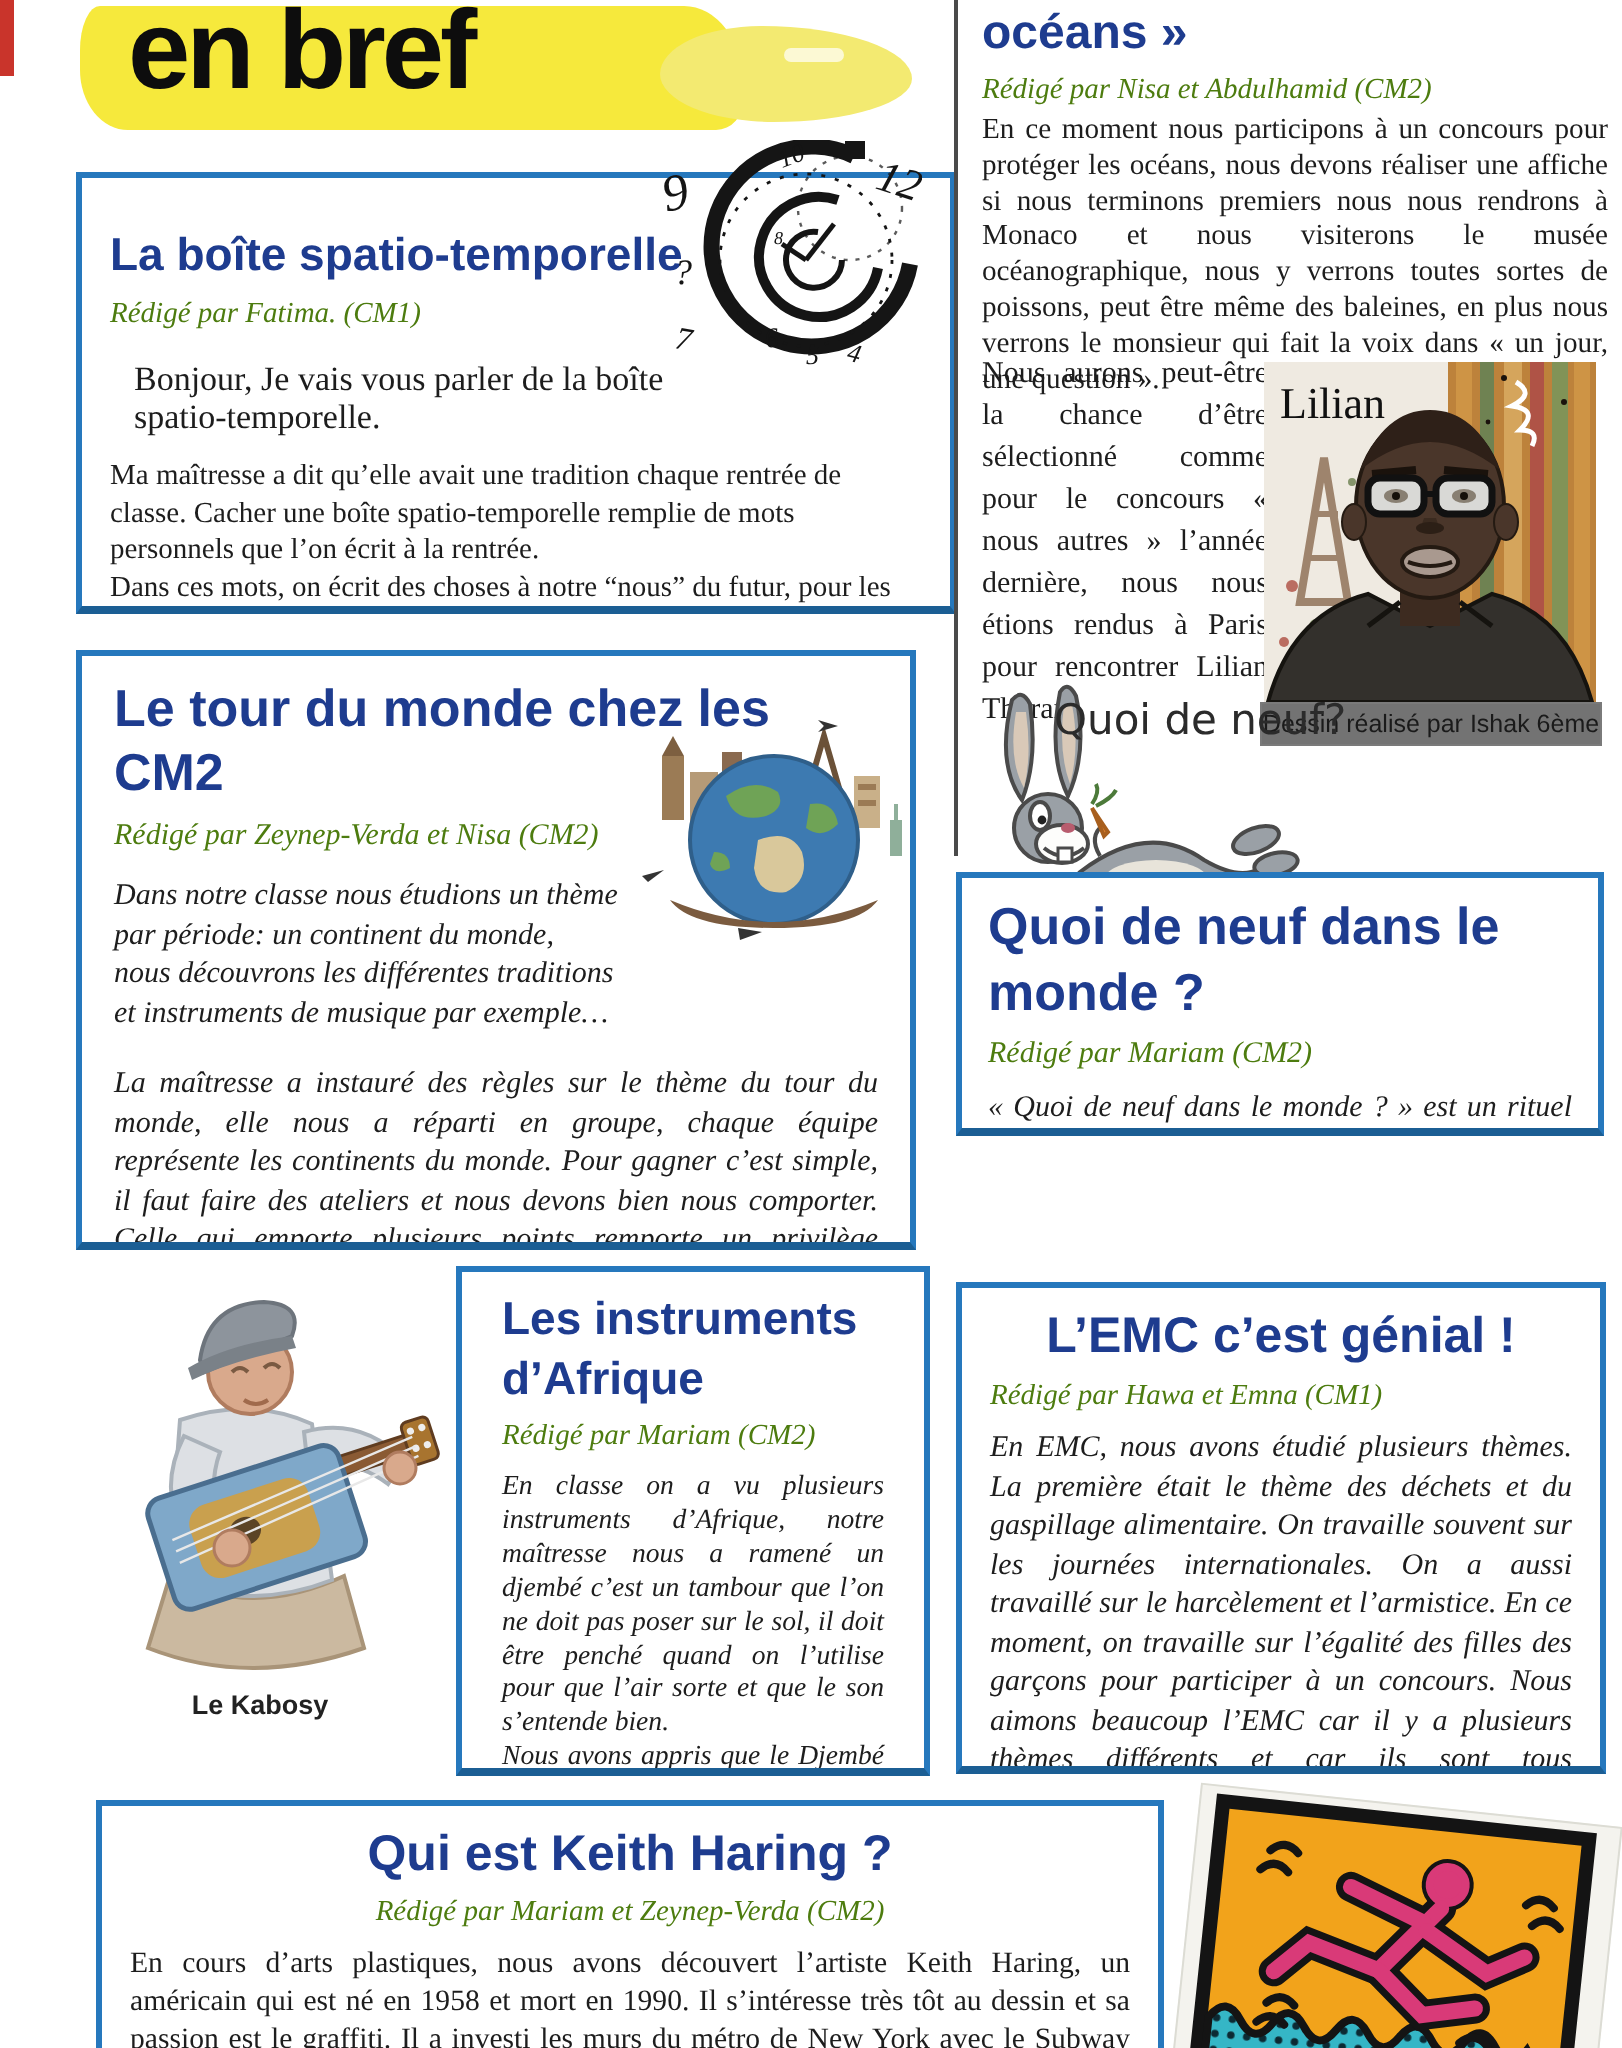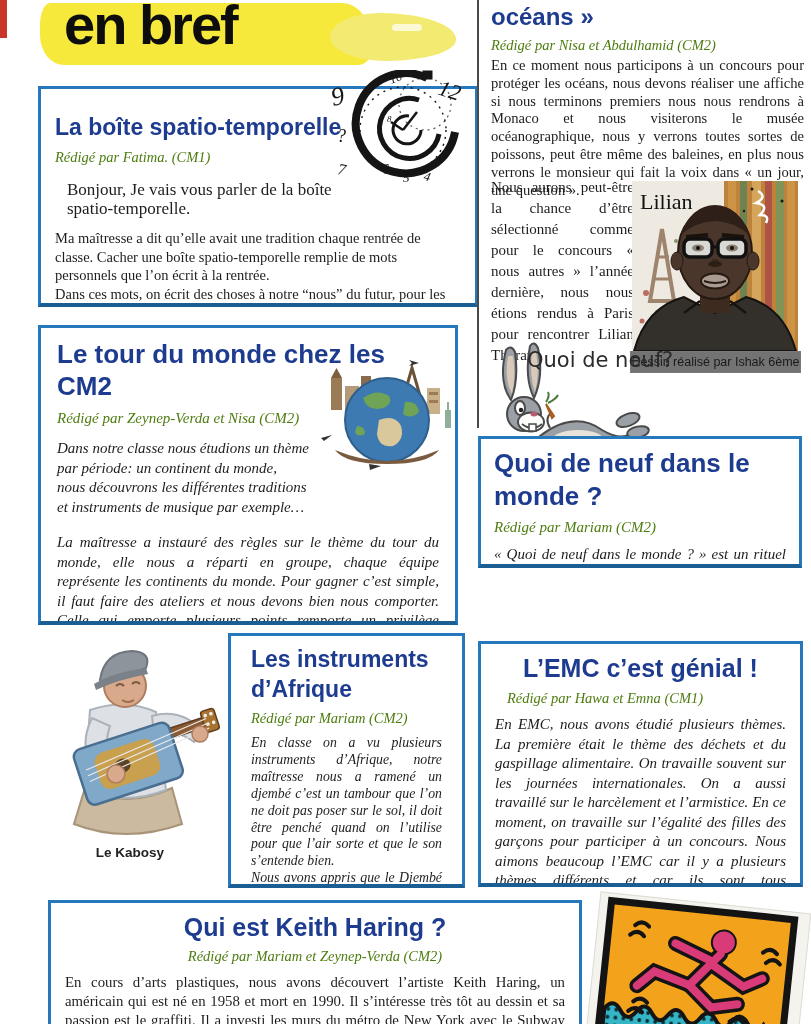--- a/index.html
+++ b/index.html
@@ -220,21 +220,21 @@
 
   <div class="box" style="left:228px;top:633px;width:237px;height:255px;padding:8px 20px;">
     <h2 class="box-title" style="font-size:23px;line-height:30px;">Les instruments d’Afrique</h2>
     <p class="byline" style="font-size:14.5px;margin-top:6px;">Rédigé par Mariam (CM2)</p>
     <p class="btxt ital just" style="font-size:13.8px;line-height:16.9px;margin-top:8px;">En classe on a vu plusieurs instruments d’Afrique, notre maîtresse nous a ramené un djembé c’est un tambour  que l’on ne doit pas poser sur le sol, il doit être penché quand on l’utilise pour que l’air sorte et que le son s’entende bien.</p>
     <p class="btxt ital just" style="font-size:13.8px;line-height:16.9px;">Nous avons appris que le Djembé de Kora vient du Mali et le Kabosy vient de Madagascar</p>
   </div>
 
   <div class="box" style="left:478px;top:641px;width:325px;height:246px;padding:8px 14px;">
     <h2 class="box-title" style="font-size:25px;line-height:32px;text-align:center;">L’EMC c’est génial !</h2>
-    <p class="byline" style="font-size:14.5px;margin-top:6px;margin-left:12px;">Rédigé par Hawa et Emna  (CM1)</p>
+    <p class="byline" style="font-size:14.5px;margin-top:6px;">Rédigé par Hawa et Emna  (CM1)</p>
     <p class="btxt ital just" style="font-size:15px;line-height:19.5px;margin-top:8px;">En EMC, nous avons étudié plusieurs thèmes. La première était le thème des déchets et du gaspillage alimentaire. On travaille souvent sur les journées internationales. On a aussi travaillé sur le harcèlement et l’armistice.  En ce moment, on travaille sur l’égalité des filles des garçons pour participer à un concours. Nous aimons beaucoup l’EMC car il y a plusieurs thèmes différents et car ils sont tous intéressants, on apprend beaucoup de choses.</p>
   </div>
 
   <div class="box" style="left:48px;top:900px;width:534px;height:140px;padding:8px 14px;">
     <h2 class="box-title" style="font-size:25px;line-height:32px;text-align:center;">Qui est Keith Haring ?</h2>
     <p class="byline" style="font-size:14.5px;margin-top:5px;text-align:center;">Rédigé par Mariam et Zeynep-Verda  (CM2)</p>
     <p class="btxt just" style="font-size:14.8px;line-height:19px;margin-top:8px;">En cours d’arts plastiques, nous avons découvert l’artiste Keith Haring, un américain qui est né en 1958 et mort en 1990. Il s’intéresse très tôt au dessin et sa passion est le graffiti. Il a investi les murs du métro de New York avec le Subway Drawings. Il a dessiné le métro avec de la craie sur des panneaux publicitaires.</p>
   </div>
 
   <div class="abs" style="left:592px;top:902px;width:212px;height:152px;transform:rotate(6deg);">

